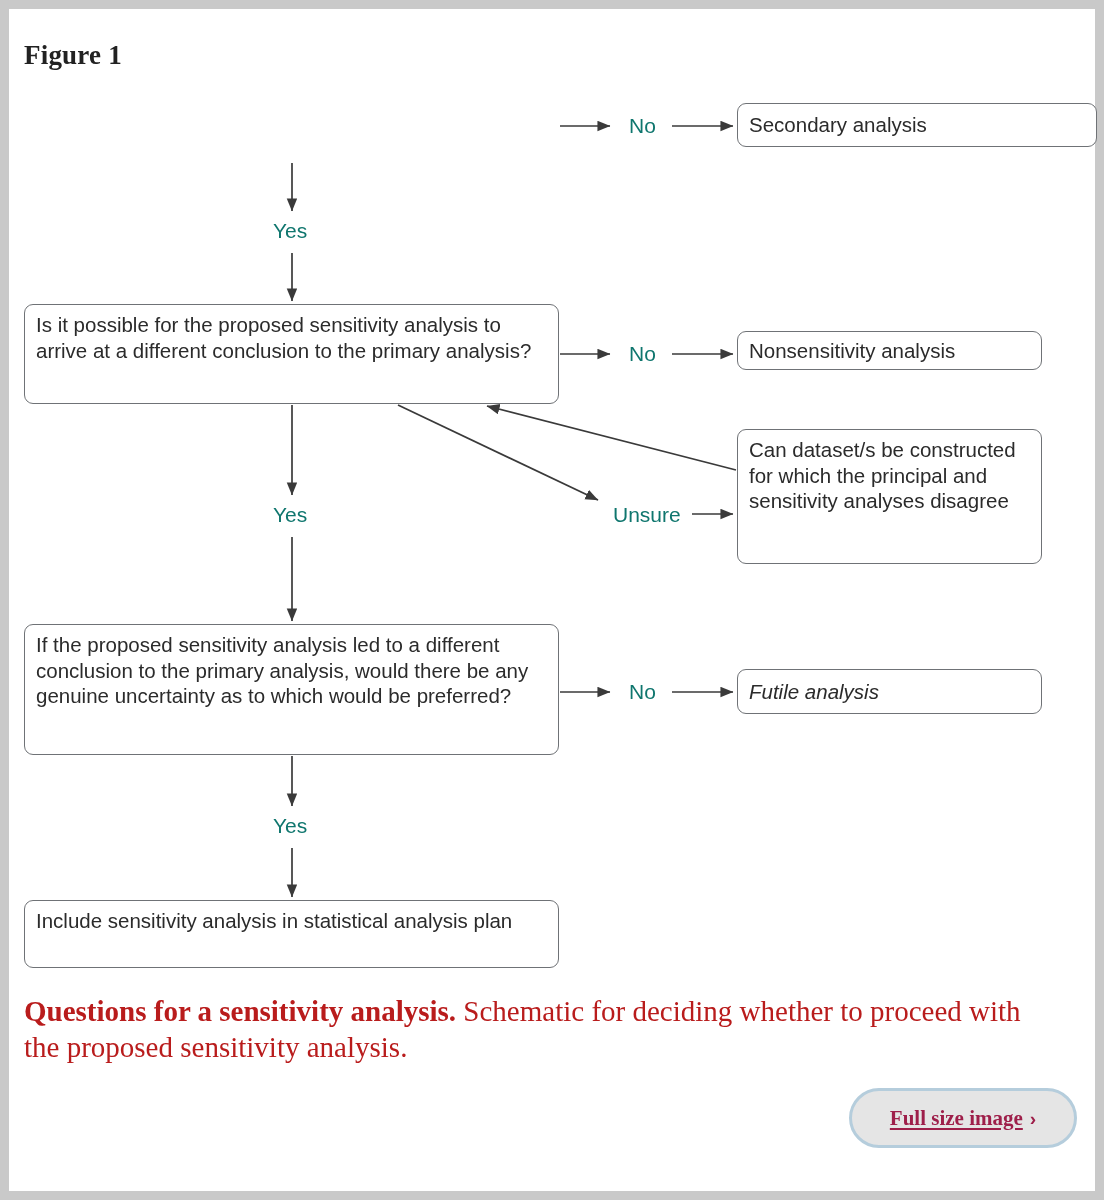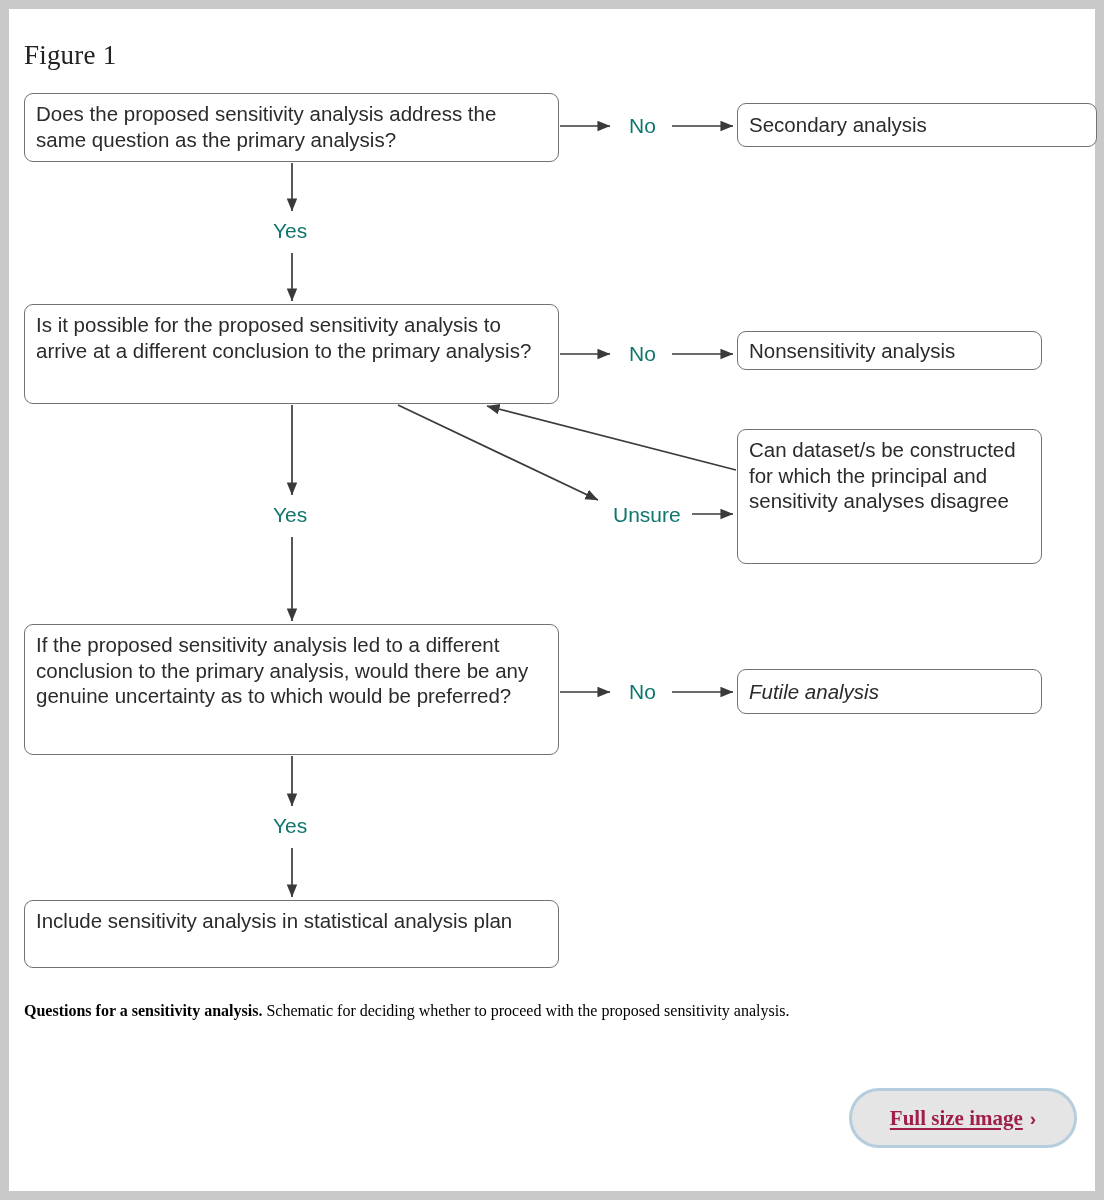--- a/index.html
+++ b/index.html
@@ -28,21 +28,21 @@
     height: 1182px;
     background: #ffffff;
   }
 
   
   .fig-title {
     position: absolute;
     left: 24px;
     top: 40px;
     font-family: "Liberation Serif", serif;
-    font-weight: normal;
+    font-weight: bold;
     font-size: 27px;
     color: #222222;
     letter-spacing: .2px;
   }
 
   
   .diagram {
     position: absolute;
     left: 0; top: 0;
     width: 1104px;
@@ -99,23 +99,23 @@
   #lbl-yes-2 { left: 273px; top: 503px; }
   #lbl-yes-3 { left: 273px; top: 814px; }
 
   
   .caption {
     position: absolute;
     left: 24px;
     top: 993px;
     width: 1030px;
     font-family: "Liberation Serif", serif;
-    font-size: 16px;
+    font-size: 29px;
     line-height: 36px;
-    color: #000000;
+    color: #b91c1c;
   }
   .caption b { font-weight: bold; }
 
   
   .fullsize-btn {
     position: absolute;
     left: 849px;
     top: 1088px;
     width: 228px;
     height: 60px;
@@ -181,21 +181,20 @@
         <line x1="292" y1="537" x2="292" y2="621" marker-end="url(#ah)"></line>
 
         <line x1="560" y1="692" x2="610" y2="692" marker-end="url(#ah)"></line>
         <line x1="672" y1="692" x2="733" y2="692" marker-end="url(#ah)"></line>
 
         <line x1="292" y1="756" x2="292" y2="806" marker-end="url(#ah)"></line>
         <line x1="292" y1="848" x2="292" y2="897" marker-end="url(#ah)"></line>
       </g>
     </svg>
 
-    <div class="node" id="box-q1">Does the proposed sensitivity analysis address the same question as the primary analysis?</div>
     <div class="node" id="box-q2">Is it possible for the proposed sensitivity analysis to arrive at a different conclusion to the primary analysis?</div>
     <div class="node" id="box-q3">If the proposed sensitivity analysis led to a different conclusion to the primary analysis, would there be any genuine uncertainty as to which would be preferred?</div>
     <div class="node" id="box-end">Include sensitivity analysis in statistical analysis plan</div>
 
     <div class="node" id="box-secondary">Secondary analysis</div>
     <div class="node" id="box-nonsens">Nonsensitivity analysis</div>
     <div class="node" id="box-dataset">Can dataset/s be constructed for which the principal and sensitivity analyses disagree</div>
     <div class="node" id="box-futile">Futile analysis</div>
 
     <div class="edge-label" id="lbl-no-1">No</div>

